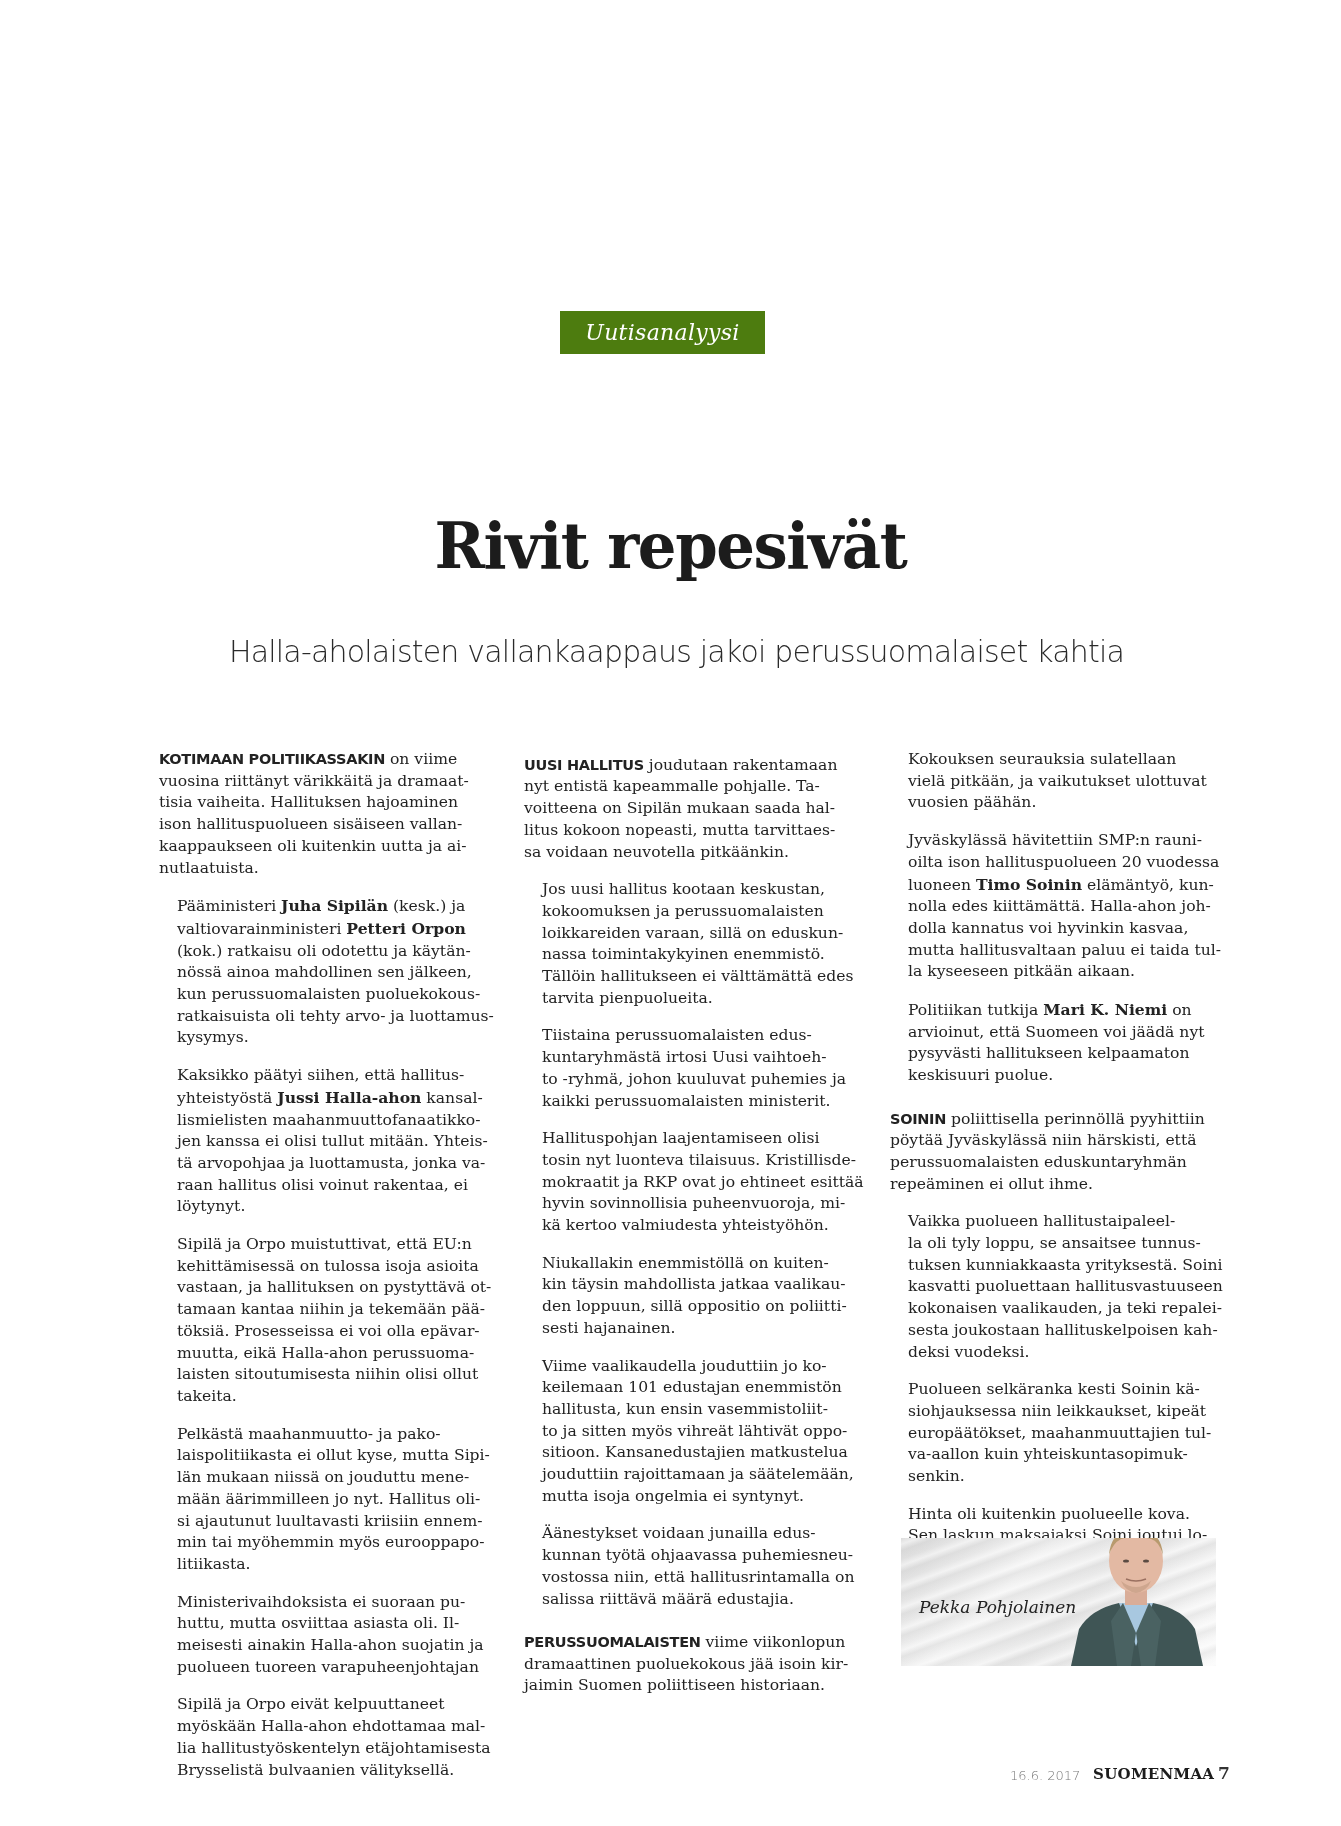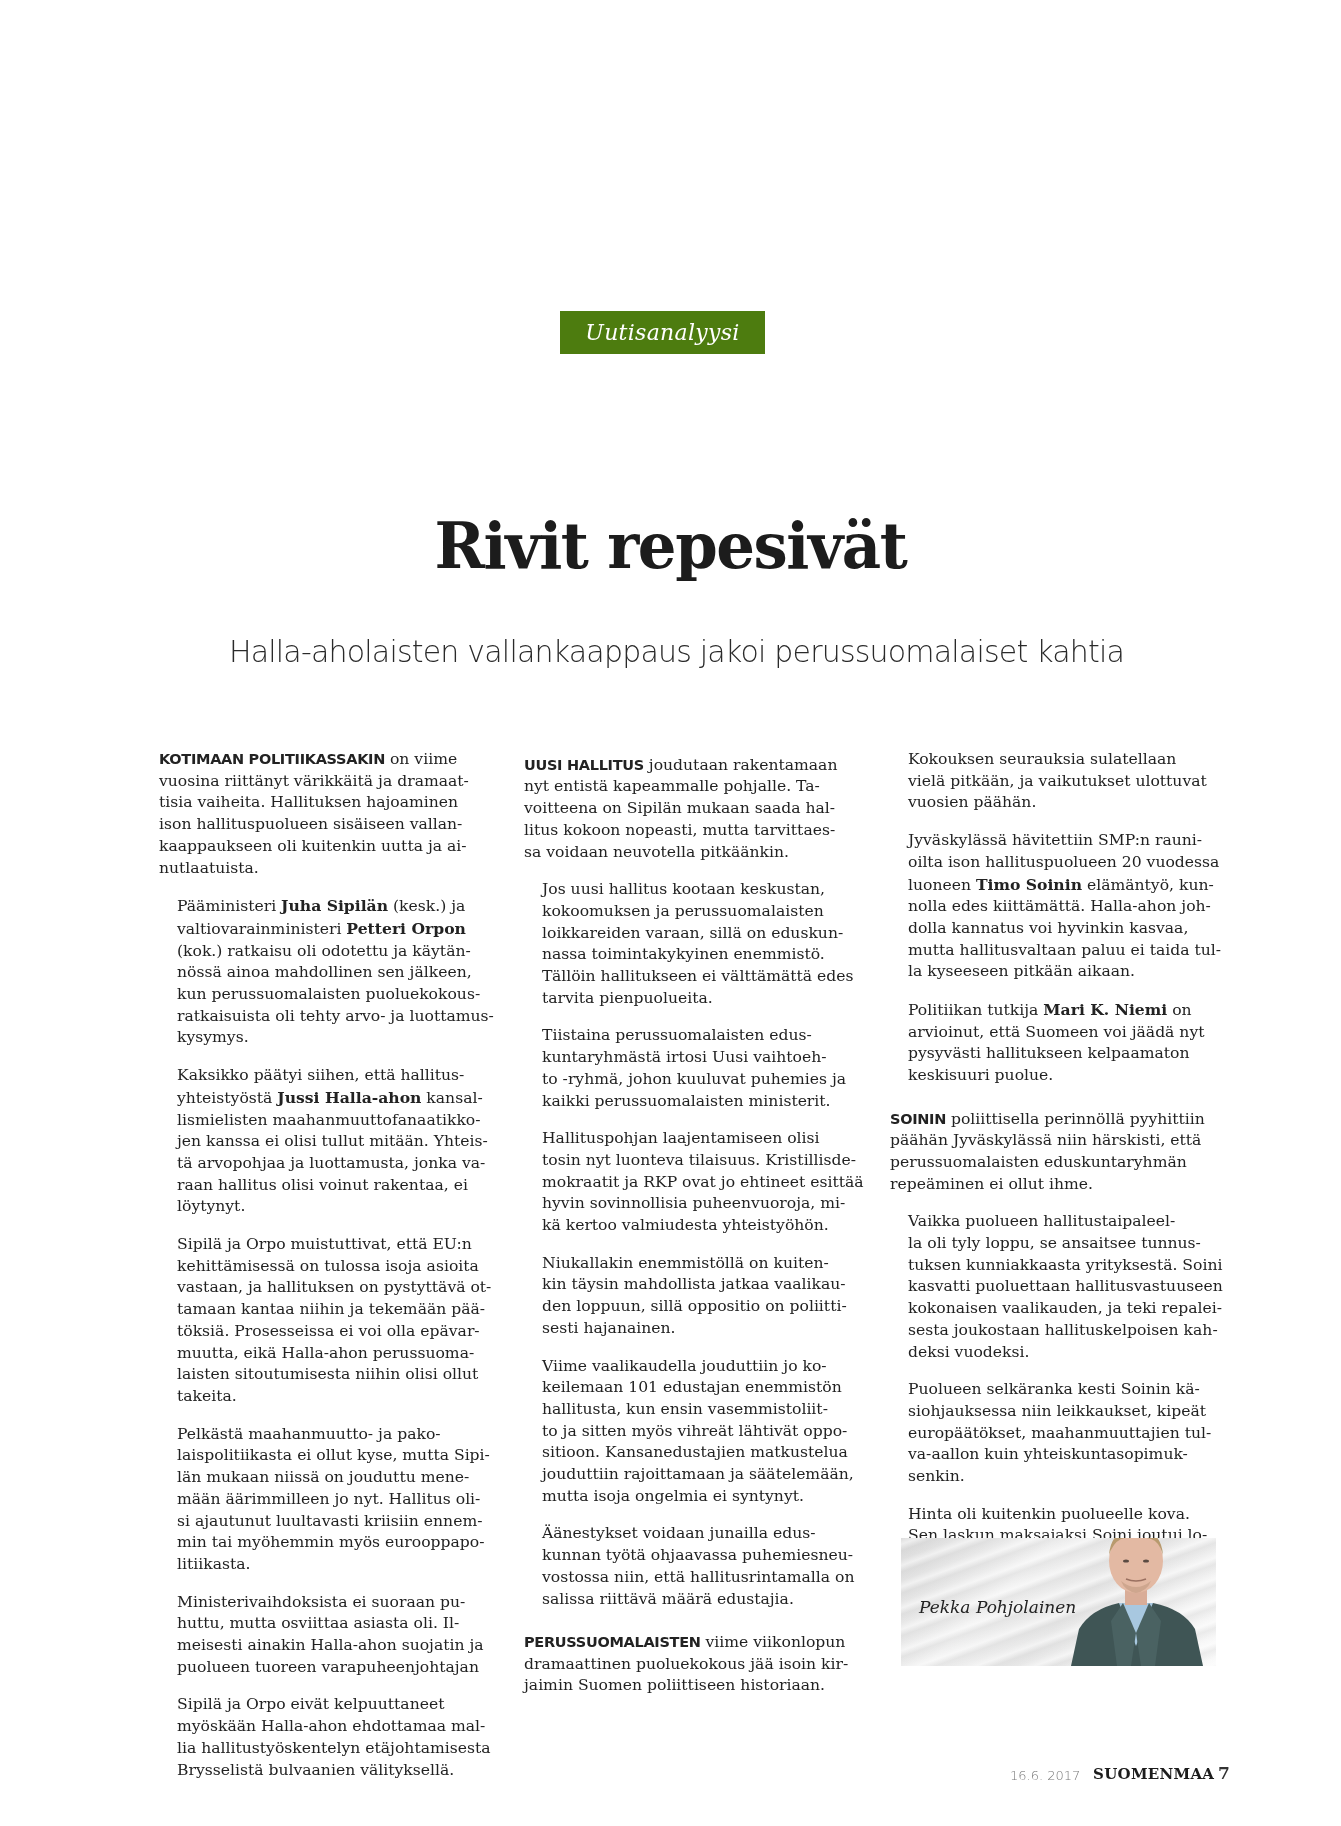--- a/index.html
+++ b/index.html
@@ -198,21 +198,21 @@
       <span class="ln">la kyseeseen pitkään aikaan.</span>
     </p>
     <p class="indent">
       <span class="ln" style="text-indent: 18px;">Politiikan tutkija <b>Mari K. Niemi</b> on</span>
       <span class="ln">arvioinut, että Suomeen voi jäädä nyt</span>
       <span class="ln">pysyvästi hallitukseen kelpaamaton</span>
       <span class="ln">keskisuuri puolue.</span>
     </p>
     <p class="gap">
       <span class="ln"><span class="lead">SOININ</span> poliittisella perinnöllä pyyhittiin</span>
-      <span class="ln">päähän Jyväskylässä niin härskisti, että</span>
+      <span class="ln">pöytää Jyväskylässä niin härskisti, että</span>
       <span class="ln">perussuomalaisten eduskuntaryhmän</span>
       <span class="ln">repeäminen ei ollut ihme.</span>
     </p>
     <p class="indent">
       <span class="ln" style="text-indent: 18px;">Vaikka puolueen hallitustaipaleel-</span>
       <span class="ln">la oli tyly loppu, se ansaitsee tunnus-</span>
       <span class="ln">tuksen kunniakkaasta yrityksestä. Soini</span>
       <span class="ln">kasvatti puoluettaan hallitusvastuuseen</span>
       <span class="ln">kokonaisen vaalikauden, ja teki repalei-</span>
       <span class="ln">sesta joukostaan hallituskelpoisen kah-</span>

